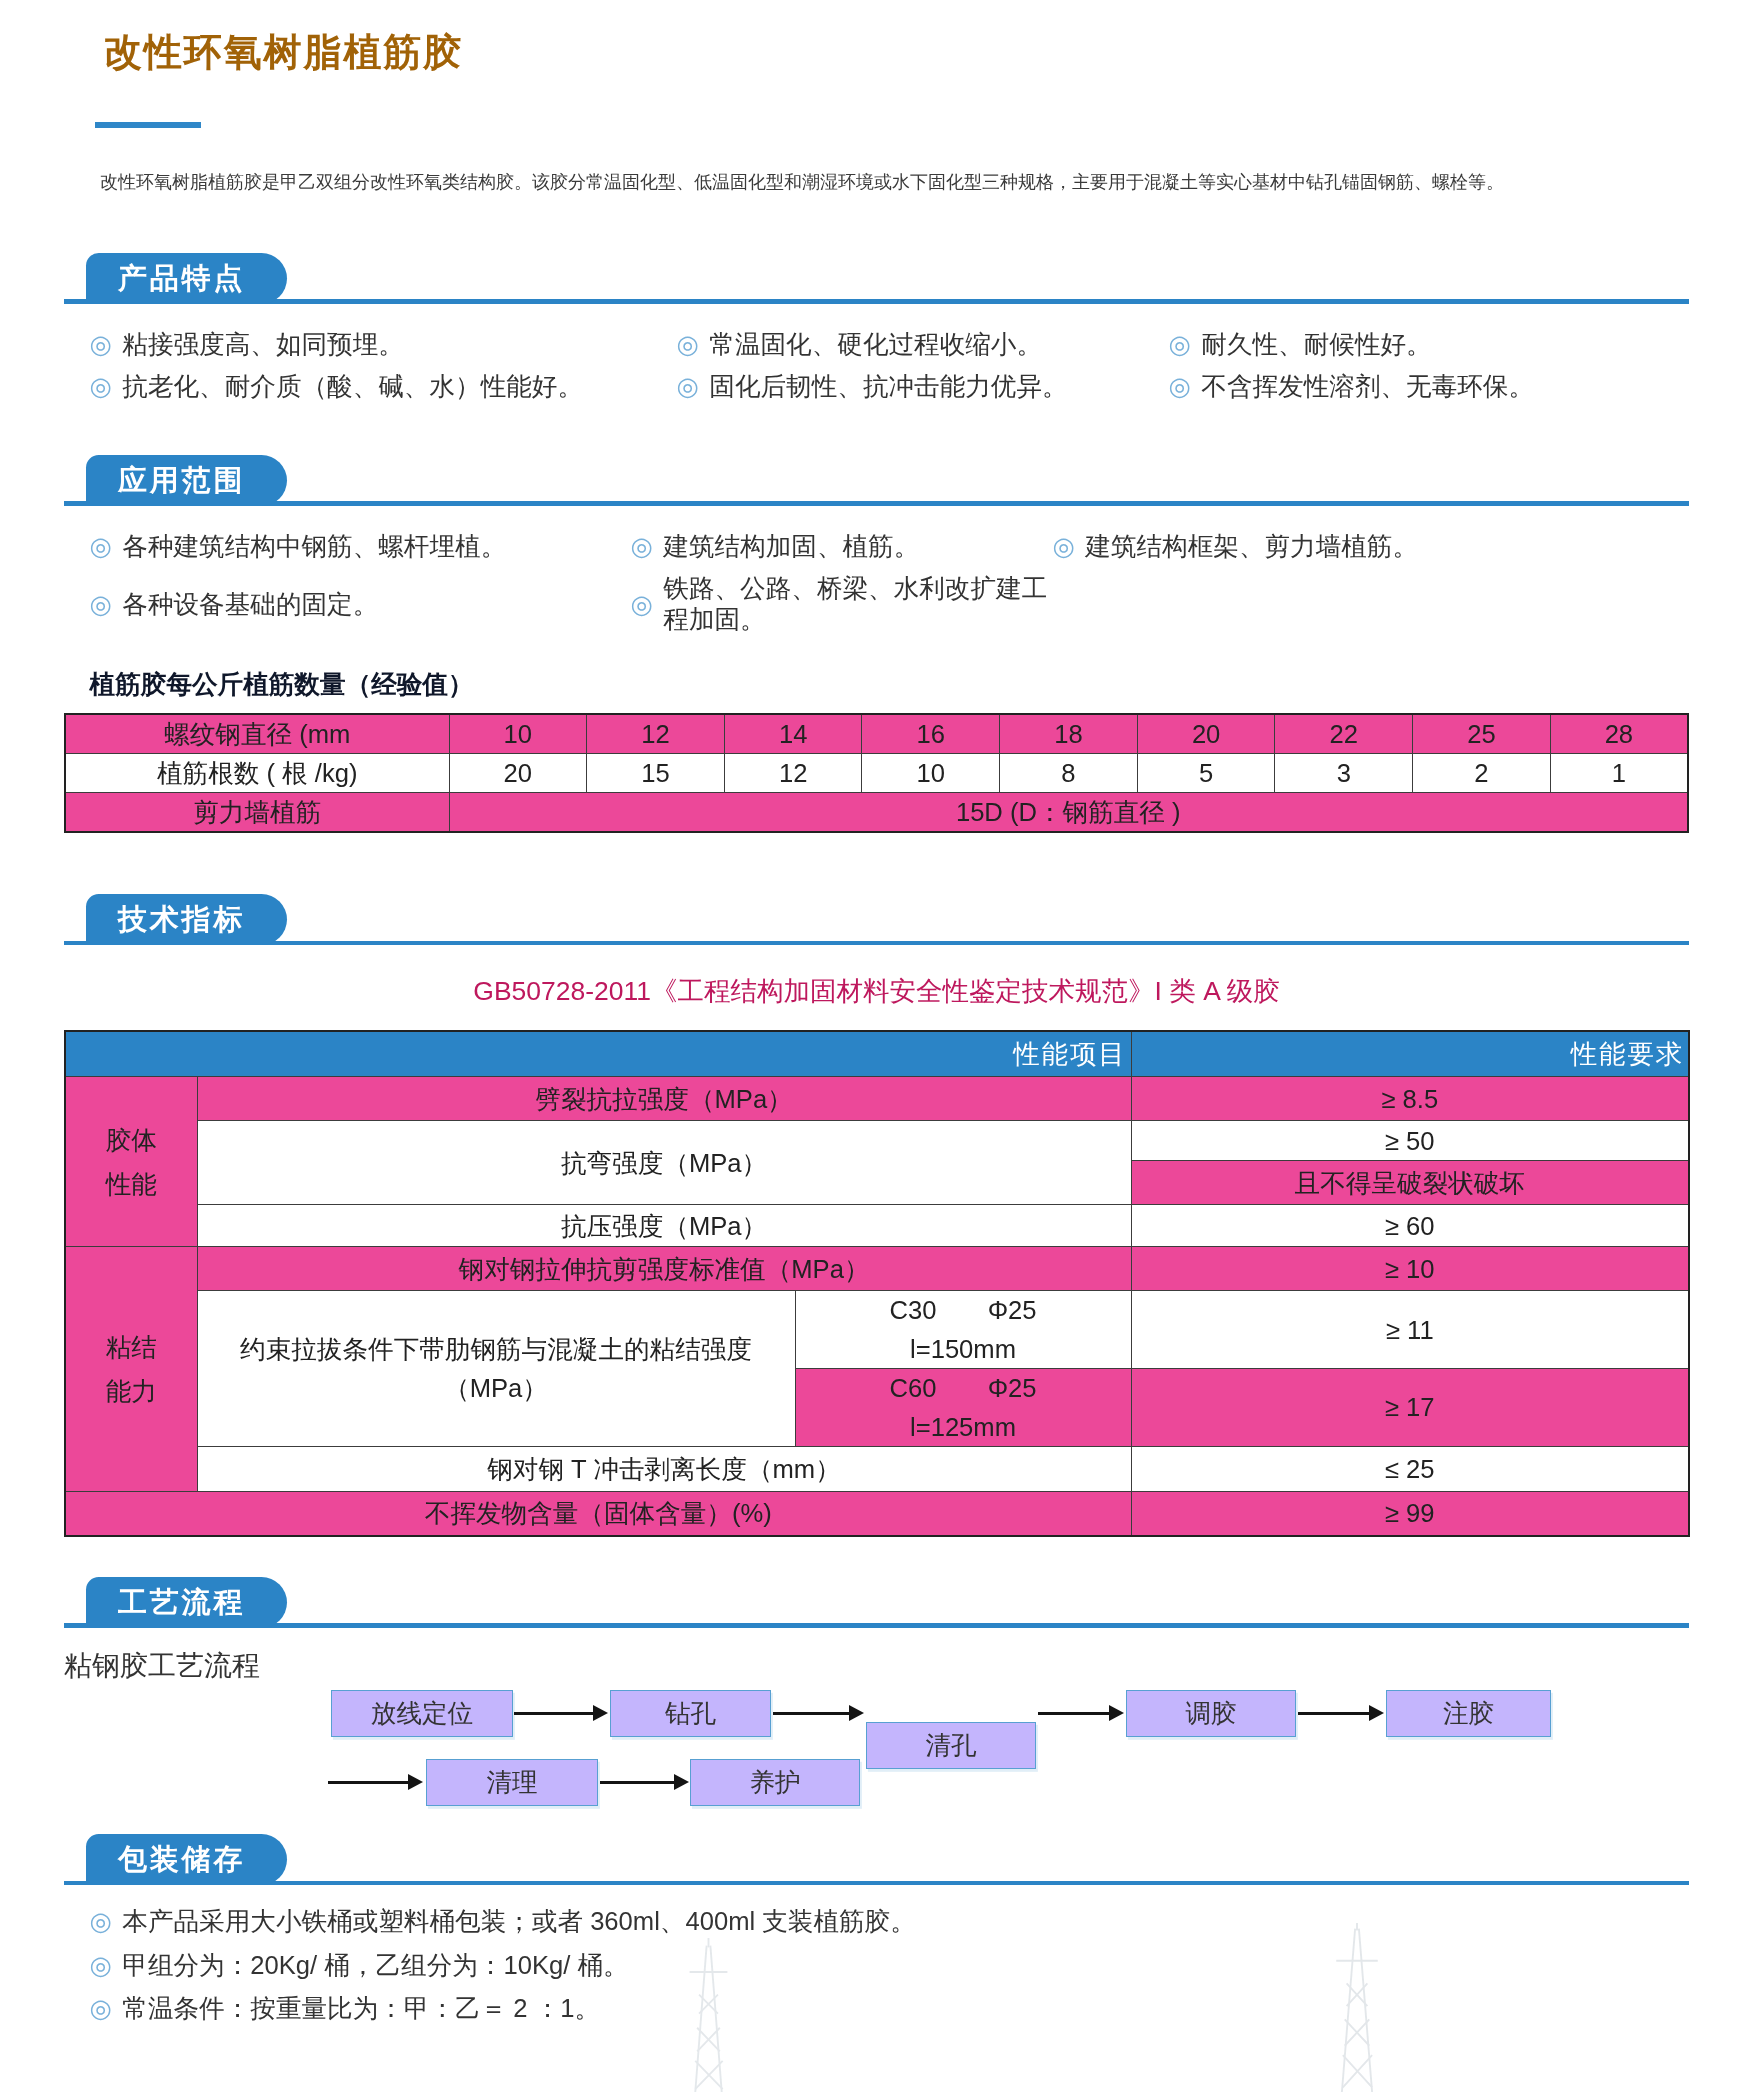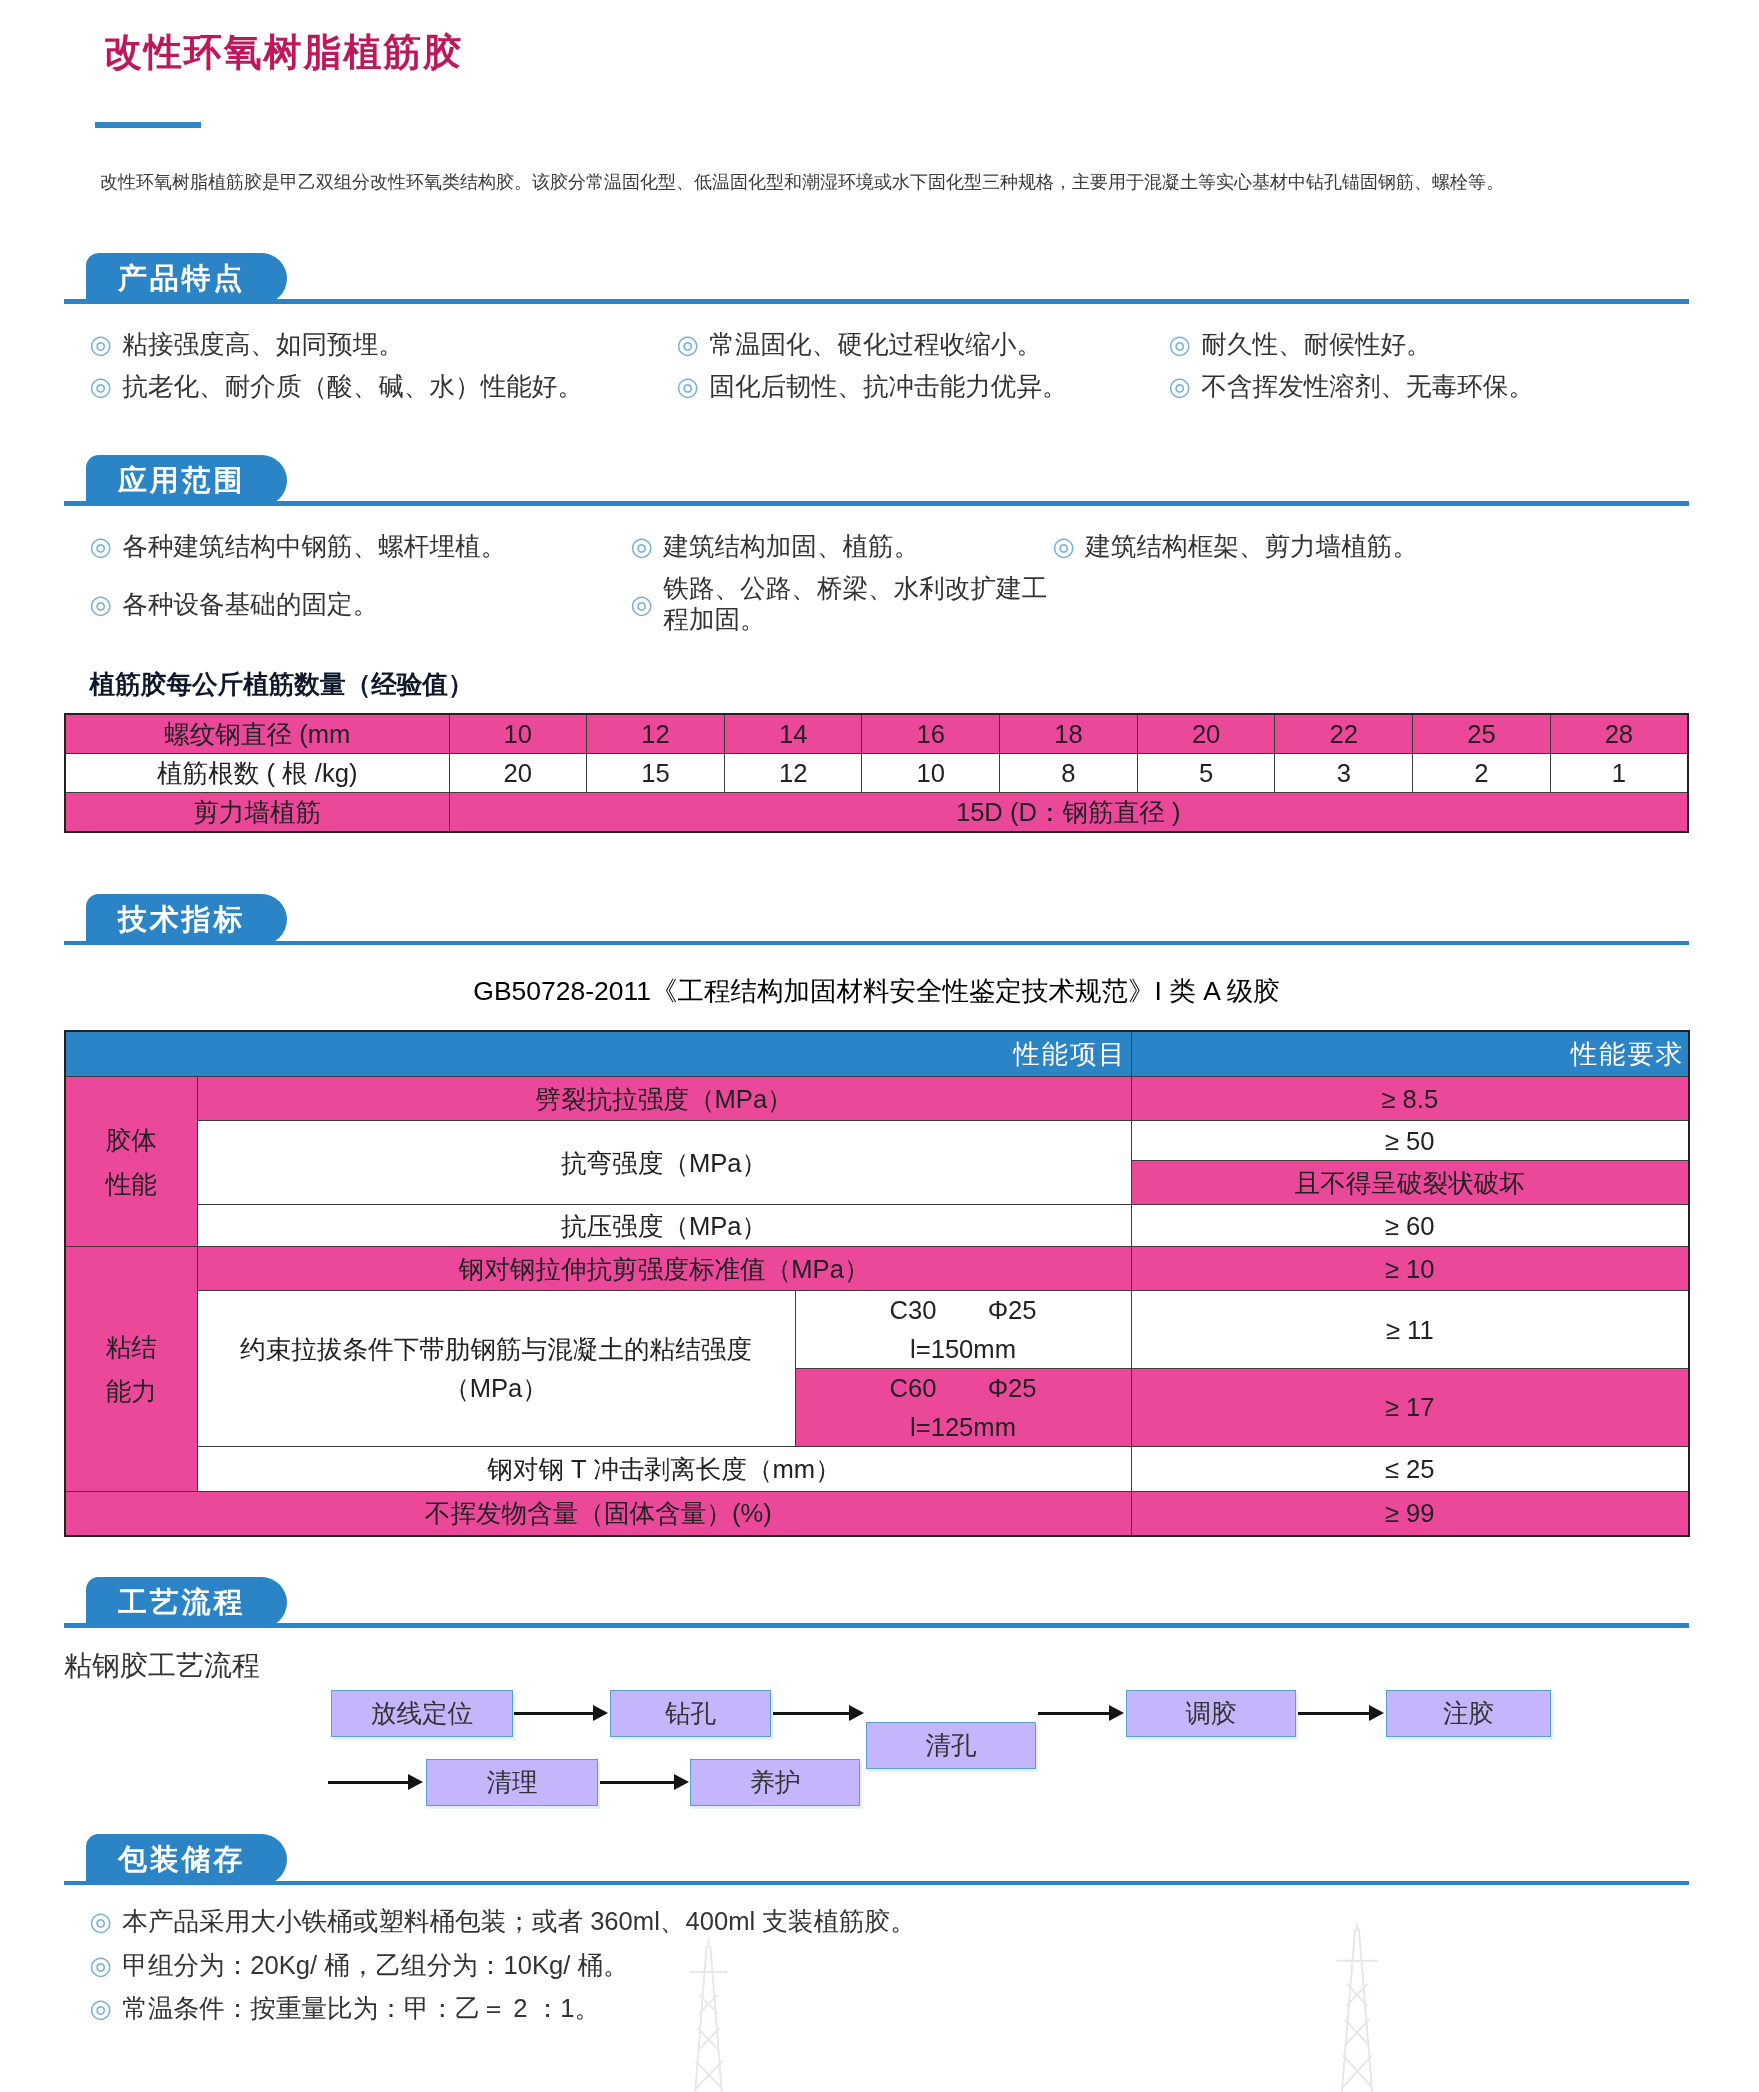--- a/index.html
+++ b/index.html
@@ -4,21 +4,21 @@
 <style>
   html,body{margin:0;padding:0;}
   body{
     width:1759px;height:2092px;position:relative;overflow:hidden;
     background:#ffffff;color:#2f2f2f;
     font-family:"Liberation Sans","DejaVu Sans",sans-serif;
   }
   .content{padding:0 70px 0 64px;}
 
   
-  .doc-title{margin:26.5px 0 0 40px;font-size:38px;font-weight:bold;color:#be185d;letter-spacing:1.9px;}
+  .doc-title{margin:26.5px 0 0 40px;font-size:38px;font-weight:bold;color:#a16207;letter-spacing:1.9px;}
   .title-dash{width:106px;height:6.6px;background:#2f87c8;margin:44px 0 0 31px;}
 
   .intro{margin:28px 0 0 0;font-size:18px;line-height:53px;color:#3a3a3a;text-indent:2em;}
 
   
   .sec-head{position:relative;height:51px;}
   .sec-rule{position:absolute;left:0;bottom:0;width:100%;height:4.7px;background:#2b84c6;}
   .badge{
     position:relative;display:inline-block;margin-left:22px;height:51px;line-height:51px;
     padding:0 42px 0 32px;background:#2b84c6;color:#fff;font-size:29px;font-weight:bold;
@@ -39,21 +39,21 @@
     width:1625px;border-collapse:collapse;table-layout:fixed;
     font-size:25.6px;color:#222;border:2.8px solid #222;
   }
   table.datatable td,table.datatable th{
     border:1.9px solid #3c3c3c;text-align:center;vertical-align:middle;padding:0 3.8px;
   }
   .gray{background:#ec4899;}
   table.rebar td{height:38px;}
 
   
-  .tech-note{margin-top:28px;text-align:center;font-size:26.5px;color:#000000;}
+  .tech-note{margin-top:28px;text-align:center;font-size:26.5px;color:#be185d;}
   table.tech{margin-top:21px;}
   table.tech th{
     background:#2b84c6;color:#ffffff;font-weight:normal;font-size:26.5px;height:44px;letter-spacing:1.9px;text-align:right;
   }
   table.tech td{line-height:1.5;}
   .vgroup span{display:inline-block;width:2.15em;word-break:break-all;line-height:44px;text-align:center;}
 
   
   .flow-label{margin:19px 0 0 0;font-size:28px;color:#333;}
   .flow{position:relative;height:123px;margin-top:5.7px;}

